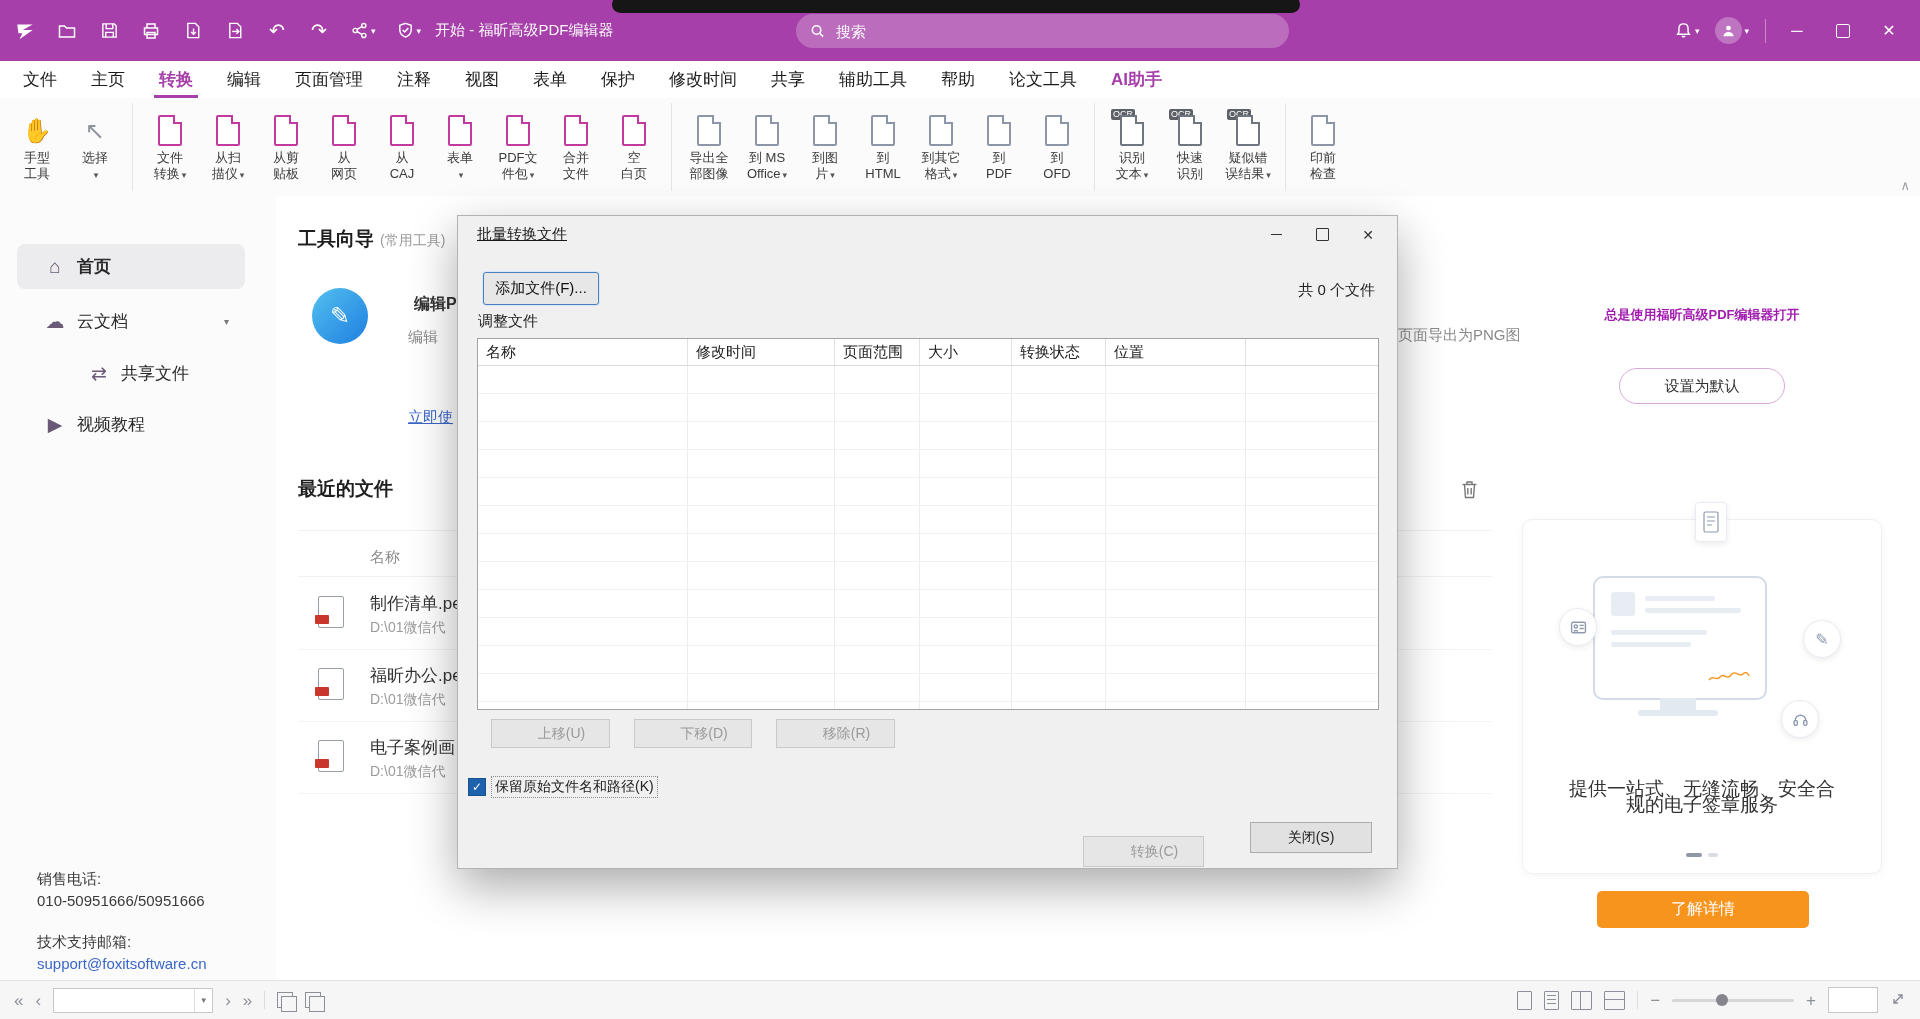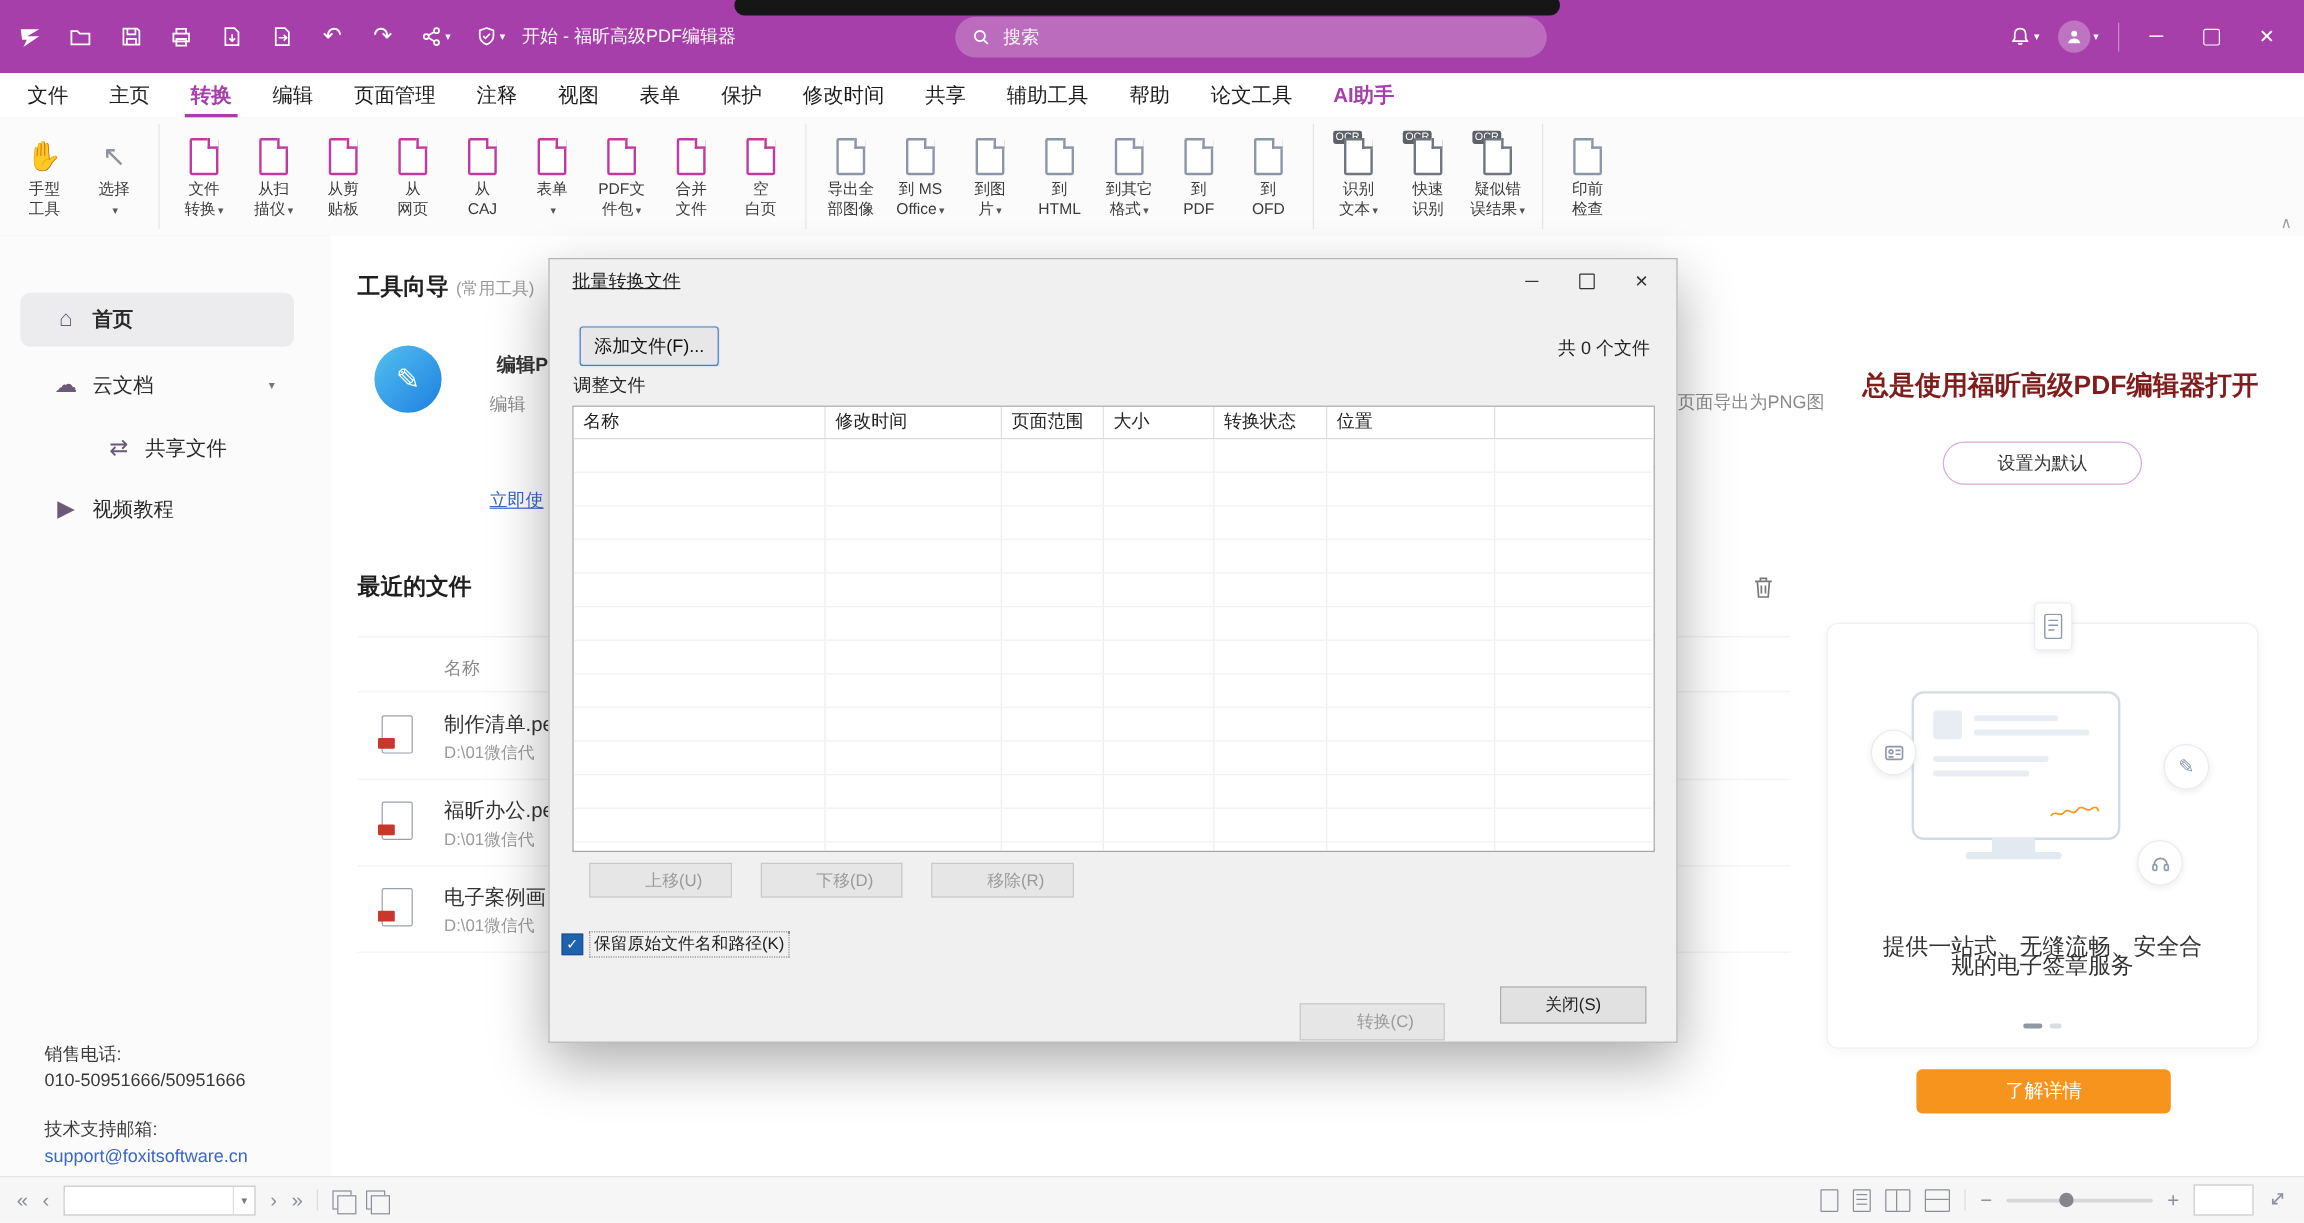--- a/index.html
+++ b/index.html
@@ -86,21 +86,21 @@
   .colhead{position:absolute;left:72px;top:76px;font-size:15px;color:#8a8a8a;}
   .r-headline{position:absolute;left:0;right:0;top:104px;height:1px;background:#F1F1F2;}
   .file-rows{position:absolute;left:0;right:0;top:106px;}
   .file-row{height:71px;border-bottom:1px solid #F3F3F4;position:relative;cursor:pointer;}
   .file-ic{position:absolute;left:20px;top:18px;width:24px;height:30px;background:#fff;border:1.6px solid #9aa0a8;border-radius:2px;}
   .file-ic::after{content:'';position:absolute;left:-4px;bottom:3px;width:14px;height:9px;background:#C9372C;border-radius:1px;}
   .fname{position:absolute;left:72px;top:14px;font-size:17px;color:#333;white-space:nowrap;}
   .fpath{position:absolute;left:72px;top:41px;font-size:14px;color:#9b9b9b;white-space:nowrap;}
   
   .rightpanel{position:absolute;left:1522px;top:196px;width:360px;bottom:39px;}
-  .rp-default{position:absolute;left:0;top:110px;width:360px;text-align:right;font-size:22px;font-weight:bold;color:#7f1d1d;}
+  .rp-default{position:absolute;left:0;top:110px;width:360px;text-align:center;font-size:13px;font-weight:bold;color:#a21caf;}
   .rp-setdef{position:absolute;left:97px;top:172px;width:166px;height:36px;border-radius:18px;background:#fff;
              border:1px solid #D9A8D9;font-size:15px;color:#333;display:flex;align-items:center;justify-content:center;
              cursor:pointer;font-family:inherit;}
   .rp-card{position:absolute;left:0;top:323px;width:358px;height:353px;background:#fff;border:1px solid #F0F0F2;
            border-radius:10px;box-shadow:0 2px 10px rgba(0,0,0,.04);}
   .monitor{position:absolute;left:70px;top:56px;width:170px;height:120px;border:2px solid #D3DBE6;border-radius:10px;background:#fff;}
   .mon-avatar{position:absolute;left:16px;top:14px;width:24px;height:24px;background:#E8EDF4;border-radius:3px;}
   .mon-line{position:absolute;left:50px;height:5px;background:#E8EDF4;border-radius:2px;}
   .mon-sign{position:absolute;right:14px;bottom:14px;width:44px;height:12px;}
   .mon-stand{position:absolute;left:137px;top:178px;width:36px;height:12px;background:#E3E9F1;}

